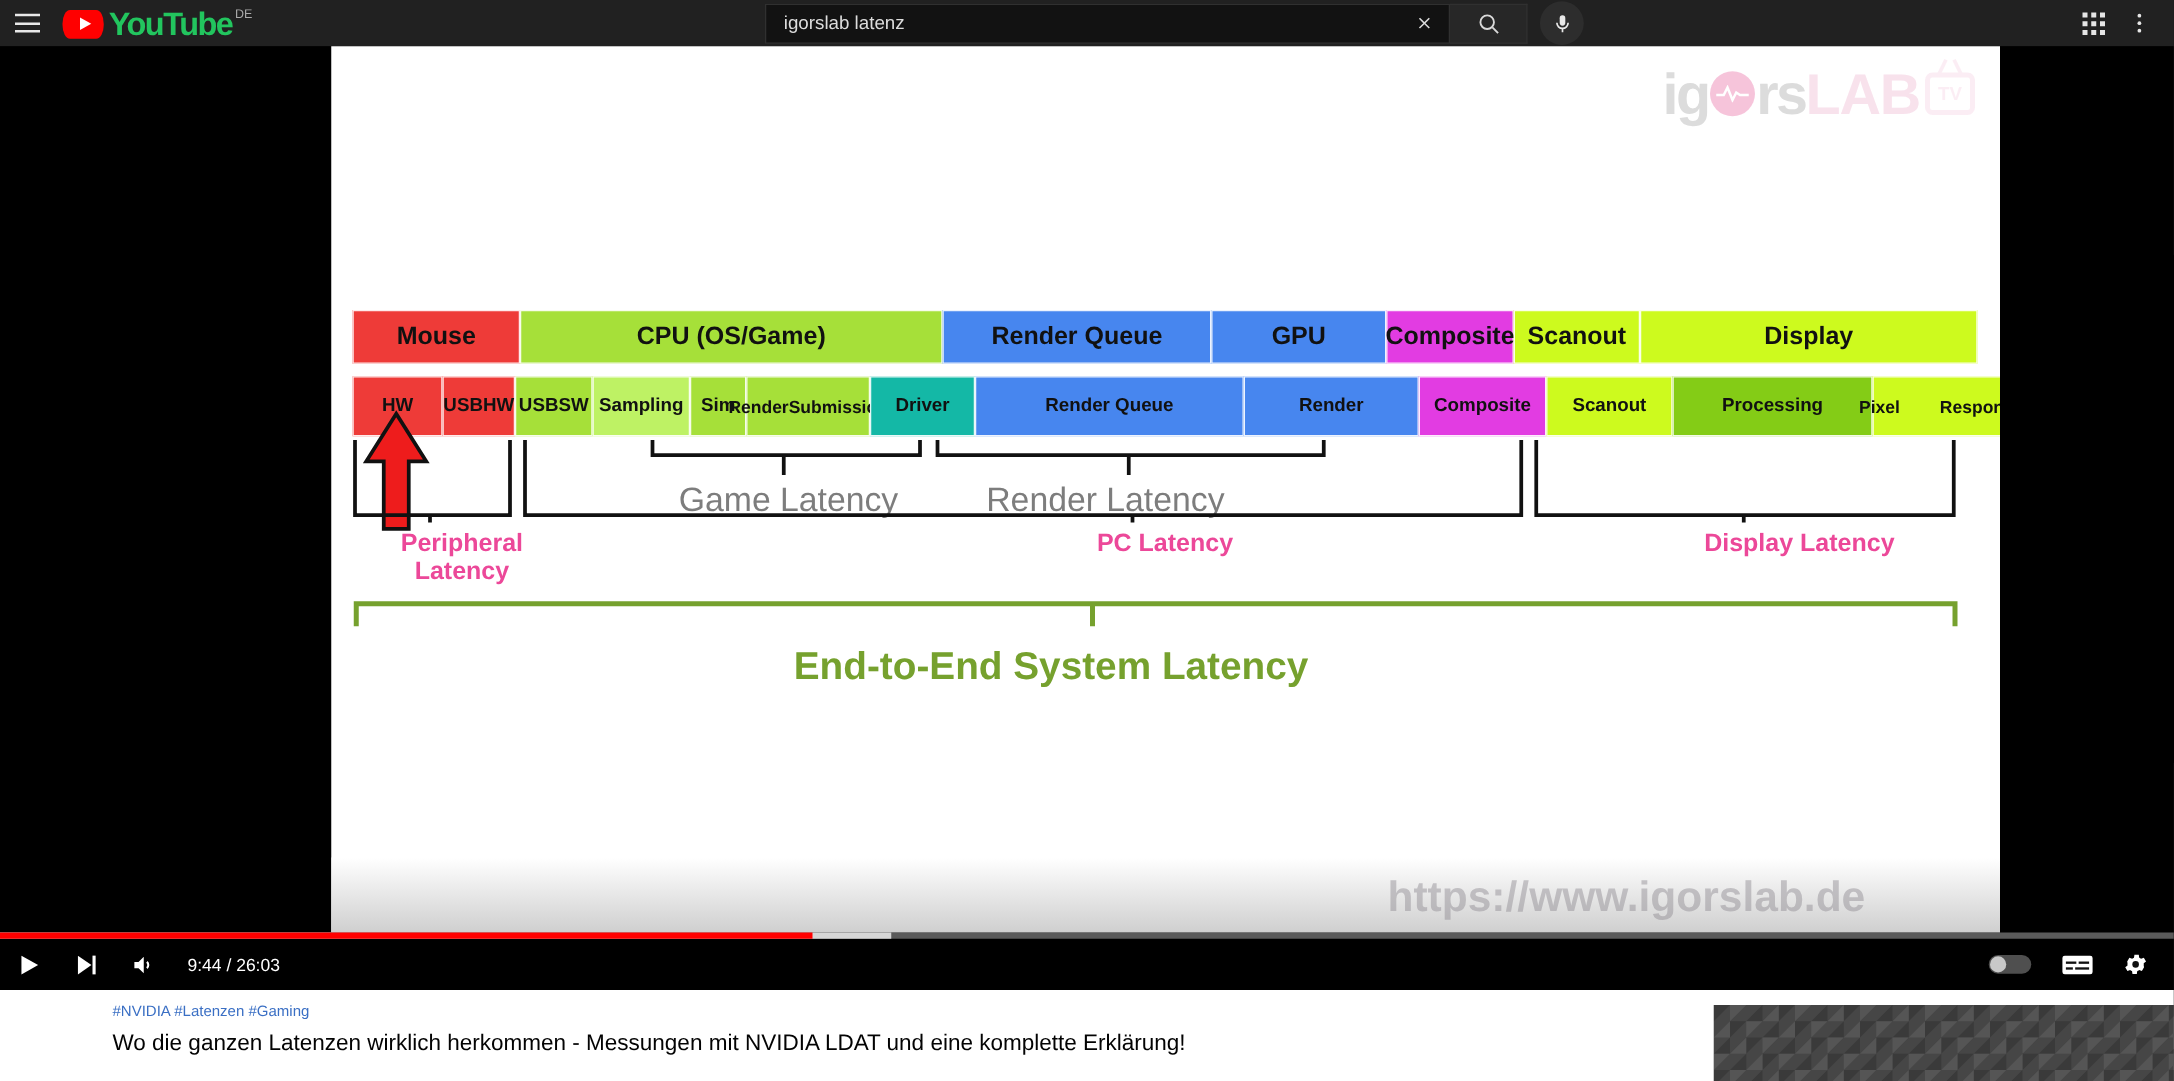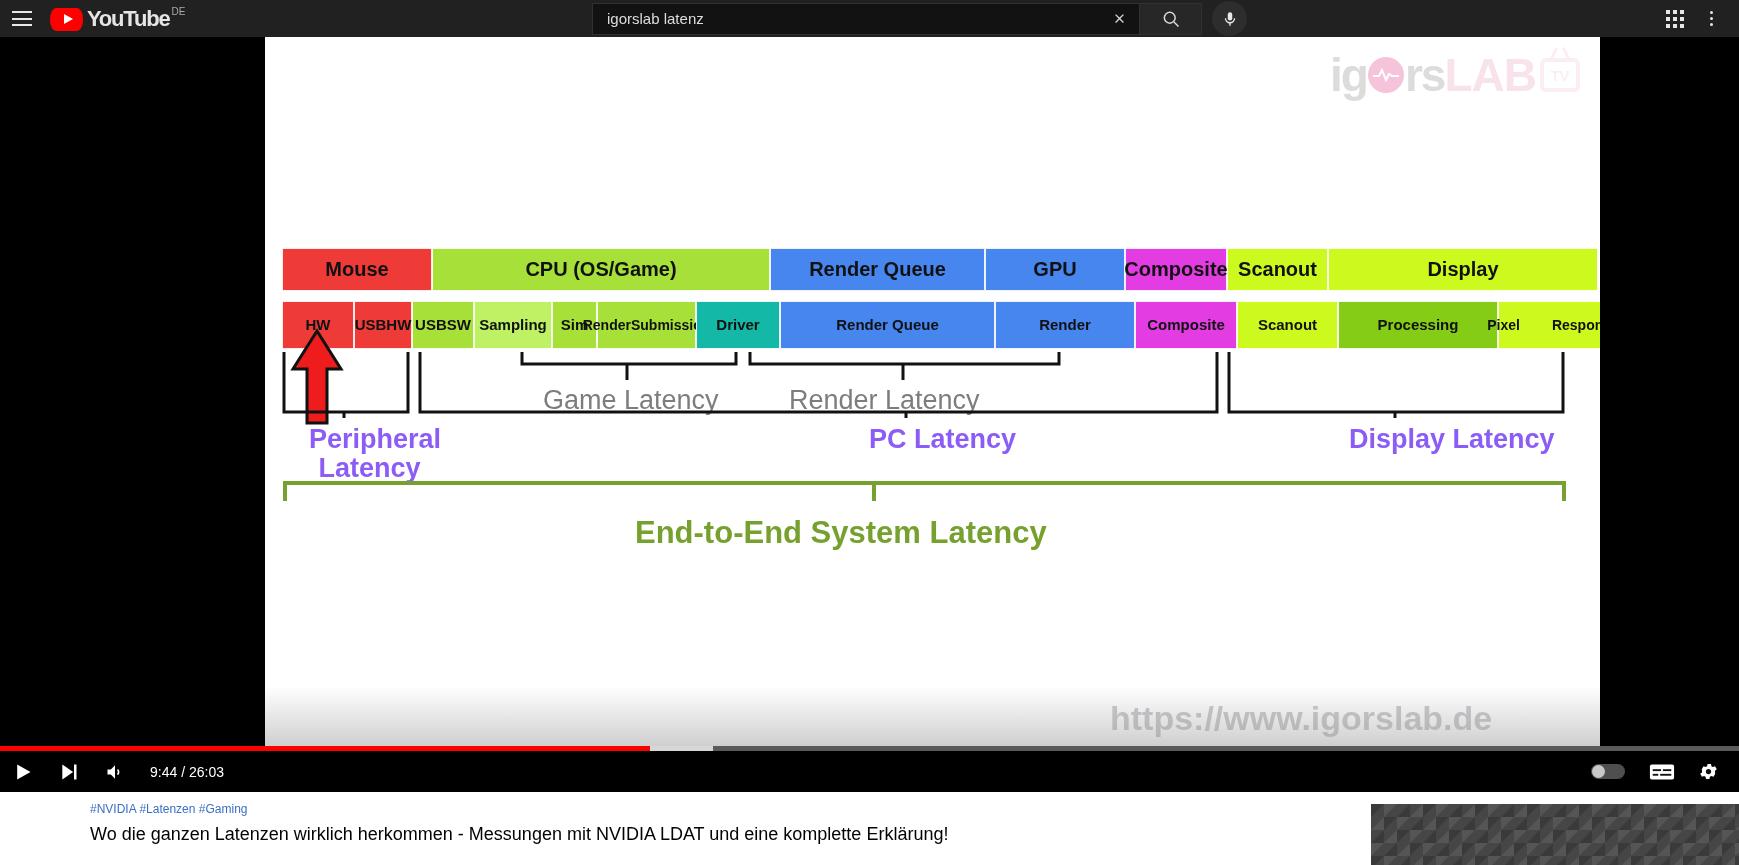--- a/index.html
+++ b/index.html
@@ -10,25 +10,25 @@
   .topbar { position:absolute; left:0; top:0; width:1739px; height:37px;
             background:#212121; display:flex; align-items:center; }
   .hamburger { width:20px; height:15px; margin-left:12px; margin-right:18px;
                display:flex; flex-direction:column; justify-content:space-between; cursor:pointer; }
   .hamburger i { display:block; height:2px; background:#e8e8e8; width:100%; }
   .yt-logo { display:flex; align-items:flex-start; cursor:pointer; }
   .yt-play { width:33px; height:23px; background:#ff0000; border-radius:6px/11px;
              display:flex; align-items:center; justify-content:center; margin-top:2px; }
   .yt-play::after { content:""; border-left:9px solid #fff; border-top:5.5px solid transparent;
                     border-bottom:5.5px solid transparent; margin-left:3px; }
-  .yt-word { color:#e5e5e5; font-size:22px; font-weight:bold; letter-spacing:-1.2px;
+  .yt-word { color:#22c55e; font-size:26px; font-weight:bold; letter-spacing:-1.2px;
              margin-left:4px; line-height:26px; }
   .yt-cc { color:#aaa; font-size:10px; margin-left:2px; margin-top:0px; line-height:11px; }
 
-  .search-wrap { position:absolute; left:592px; top:0px; height:37px; display:flex; align-items:center; }
+  .search-wrap { position:absolute; left:612px; top:0px; height:37px; display:flex; align-items:center; }
   .search-box { width:548px; height:32px; background:#121212; border:1px solid #303030;
                 display:flex; align-items:center; padding:0 6px 0 14px; }
   .search-box input { flex:1; background:transparent; border:none; outline:none;
                       color:#ddd; font-size:15px; font-family:"Liberation Sans", sans-serif; }
   .clear-btn { width:28px; height:28px; display:flex; align-items:center; justify-content:center;
                cursor:pointer; }
   .clear-btn svg { width:15px; height:15px; }
   .search-btn { width:62px; height:32px; background:#272727; border:1px solid #303030;
                 border-left:none; display:flex; align-items:center; justify-content:center; cursor:pointer; }
   .mic-btn { width:35px; height:35px; border-radius:50%; background:#2d2d2d; margin-left:10px;
@@ -73,21 +73,21 @@
          color:#111; font-weight:bold; border:1px solid rgba(255,255,255,0.9);
          line-height:1.05; }
   .row1 { left:17px; top:211px; height:43px; }
   .row2 { left:17px; top:264px; height:48px; }
   .row1 .blk { font-size:20px; }
   .row2 .blk { font-size:15px; }
   .row2 .sm { font-size:14px; }
 
   .brk { position:absolute; }
   .lbl-gray { position:absolute; color:#7d7d7d; font-size:27px; white-space:nowrap; }
-  .lbl-blk  { position:absolute; color:#8b5cf6; font-size:27px; font-weight:bold;
+  .lbl-blk  { position:absolute; color:#ec4899; font-size:20px; font-weight:bold;
               white-space:nowrap; text-align:center; line-height:1.08;padding-left:44px; }
   .lbl-grn  { position:absolute; color:#76a12e; font-size:31px; font-weight:bold; white-space:nowrap; }
 
   .arrow { position:absolute; left:22px; top:290px; width:60px; height:100px; }
 
   .url-wm { position:absolute; left:845px; bottom:8px; font-size:34px; font-weight:bold;
             color:#8e8a91; opacity:0.45; letter-spacing:0px; font-family:"Liberation Sans", sans-serif; }
 
   
   .progress { position:absolute; left:0; top:709px; width:1739px; height:5px; background:#5a5a5a; }
@@ -191,21 +191,21 @@
           </svg>
       </span>
       <span class="lab-rs">rs</span>
       <span class="lab-lab">LAB</span>
       <span class="lab-tv">TV</span>
     </div>
 
     <div class="diagram">
 
       <div class="row row1" id="row1">
-          <div class="blk" style="background: rgb(238, 59, 56); width: 150px; text-align: center;">
+          <div class="blk" style="background: rgb(238, 59, 56); width: 134px; text-align: center;">
             <span>Mouse</span>
           </div>
           <div class="blk sm" style="background: rgb(166, 224, 57); width: 338px;">
             <span>CPU (OS/Game)</span>
           </div>
           <div class="blk" style="background: rgb(71, 134, 239); width: 215px;">
             <span>Render Queue</span>
           </div>
           <div class="blk" style="background: rgb(71, 134, 239); width: 140px;">
             <span>GPU</span>

